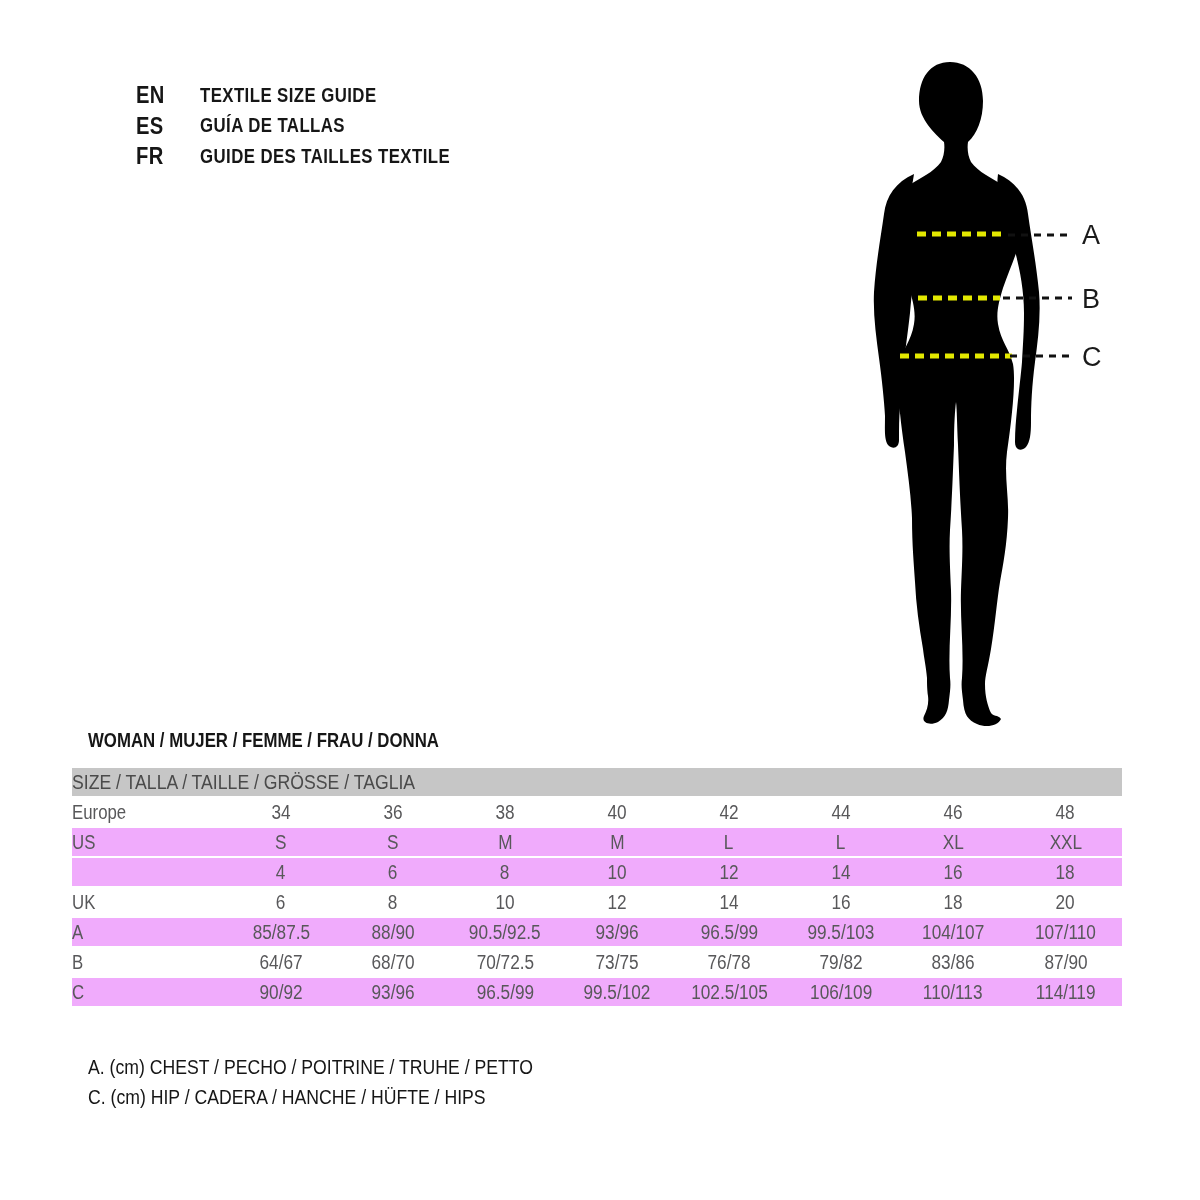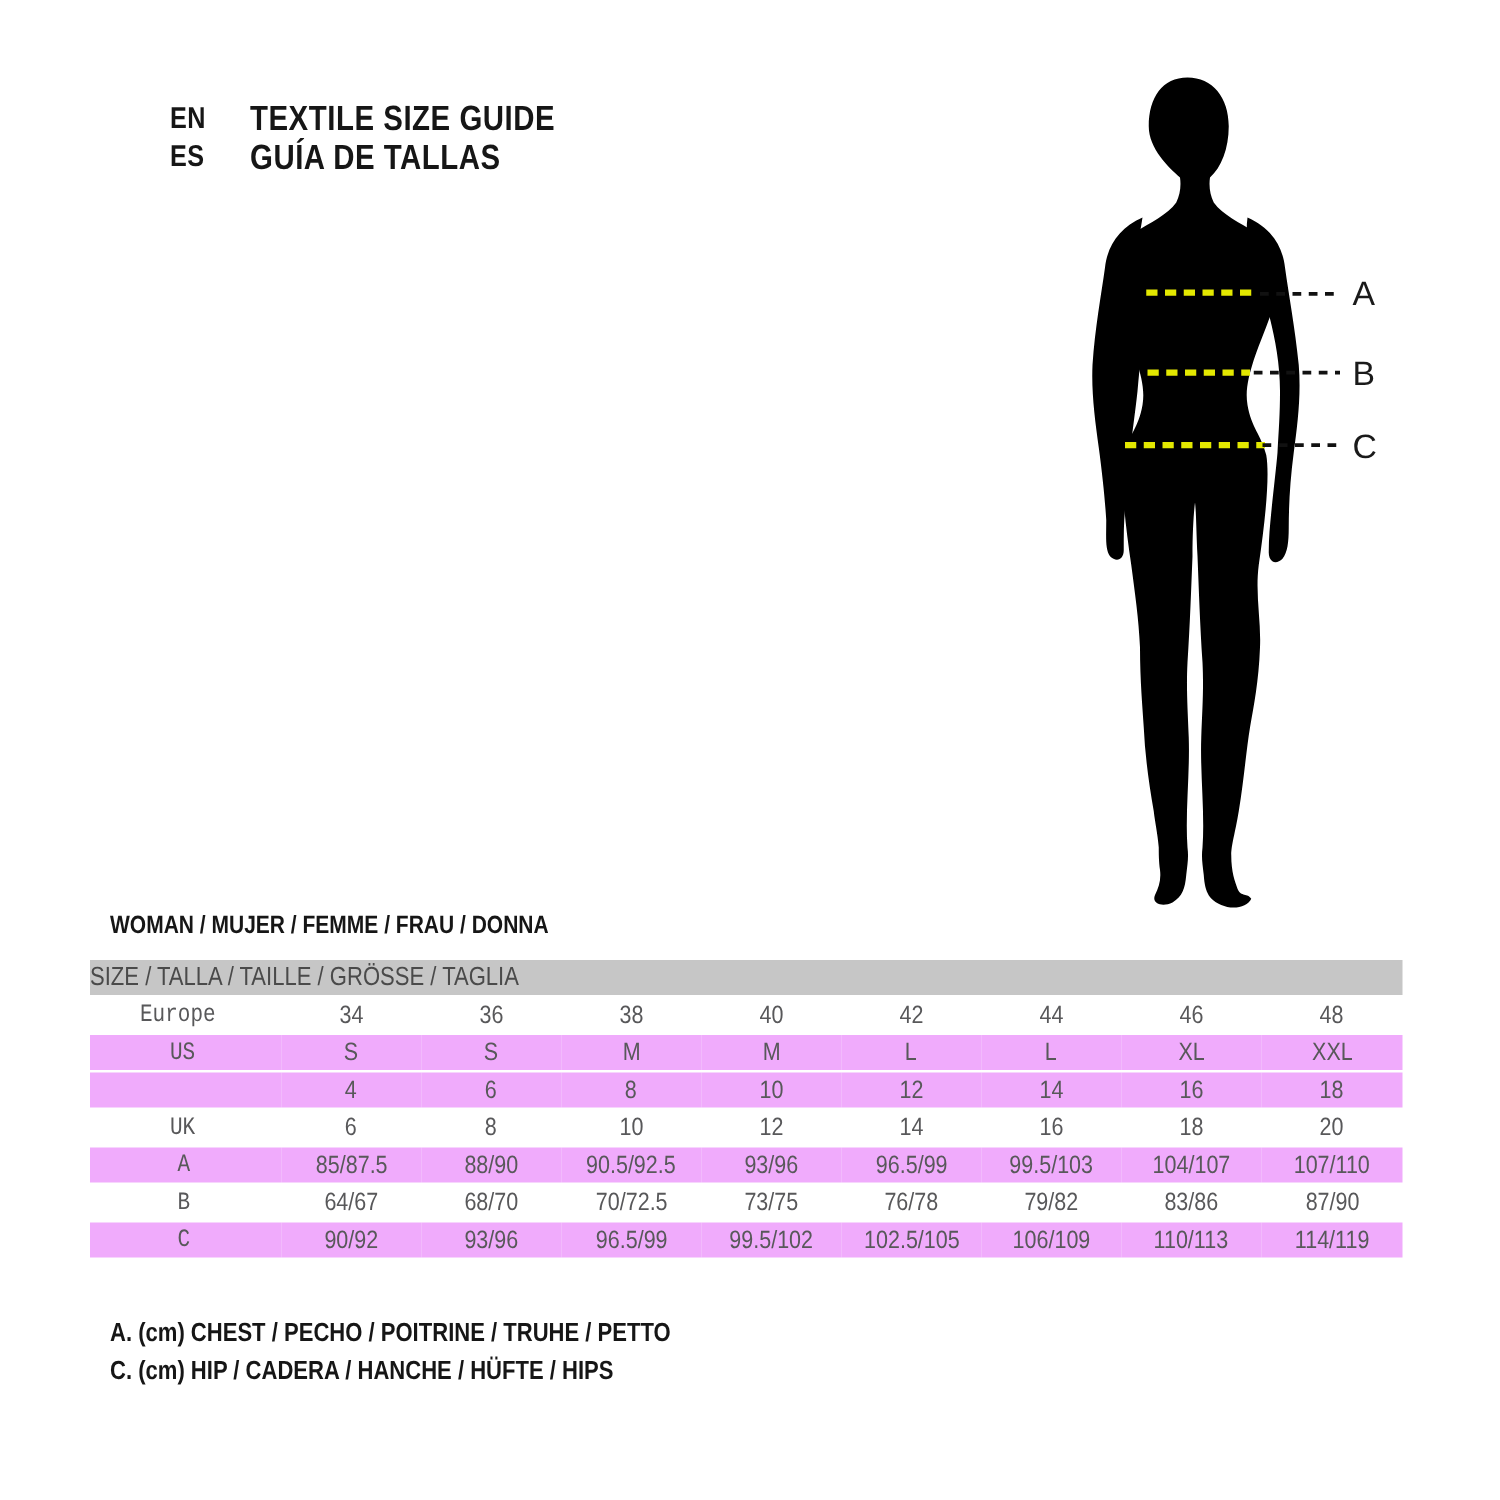--- a/index.html
+++ b/index.html
@@ -7,58 +7,62 @@
     width:1200px; height:1200px; position:relative; overflow:hidden;
     font-family:"Liberation Sans", sans-serif; color:#161616;
   }
   .cond { display:inline-block; transform:scaleX(0.84); transform-origin:0 50%; white-space:nowrap; }
   .cond-c { display:inline-block; transform:scaleX(0.86); transform-origin:50% 50%; white-space:nowrap; }
 
   
   .lang-block { position:absolute; left:88px; top:80px;margin-left:48px; }
   .lang-row { display:flex; height:30.5px; align-items:center; }
   .lang-code { width:64px; font-size:24px; font-weight:bold; letter-spacing:0.5px; }
-  .lang-label { font-size:28px; font-weight:bold; letter-spacing:0.5px; }
+  .lang-label { font-size:20px; font-weight:bold; letter-spacing:0.5px; }
 
   
   .figure { position:absolute; left:858px; top:48px; width:260px; height:690px; }
   .figure svg { display:block; width:260px; height:690px; }
   .marker-letter { font-family:"Liberation Sans", sans-serif; font-size:27px; fill:#1a1a1a; }
 
   
   .section-title { position:absolute; left:88px; top:729px; font-size:20px; font-weight:bold; }
 
   
   .size-table-wrap { position:absolute; left:72px; top:766px; width:1050px; }
   table.size-table { border-collapse:separate; border-spacing:0 2px; width:1050px; table-layout:fixed; }
   table.size-table td, table.size-table th { padding:0; height:28px; vertical-align:middle; font-weight:normal; }
   td.hdr {
     background:#c6c6c6; color:#4a4a4a; font-size:21px; text-align:left;
     padding-left:14px; height:31px;margin-left:24px;
   }
-  td.rowlabel { text-align:center; padding-left:14px; color:#58585a; font-size:20px;font-family:Liberation Mono, monospace; }
+  td.rowlabel { text-align:left; padding-left:14px; color:#58585a; font-size:20px; }
   td.val { text-align:center; color:#58585a; font-size:20px;margin-top:20px; }
   tr.shaded td { background:#f0abfc; }
   tr.plain td { background:#ffffff; }
 
   
   .notes { position:absolute; left:88px; top:1052px; }
-  .note-line { height:30px; font-size:21px; font-weight:bold; display:flex; align-items:center; }
+  .note-line { height:30px; font-size:21px; font-weight:normal; display:flex; align-items:center; }
 </style>
 </head>
 <body>
 
 <div class="lang-block">
   <div class="lang-row">
     <span class="lang-code"><span class="cond">EN</span></span>
     <span class="lang-label"><span class="cond">TEXTILE SIZE GUIDE</span></span>
   </div>
   <div class="lang-row">
     <span class="lang-code"><span class="cond">ES</span></span>
     <span class="lang-label"><span class="cond">GUÍA DE TALLAS</span></span>
+  </div>
+  <div class="lang-row">
+    <span class="lang-code"><span class="cond">FR</span></span>
+    <span class="lang-label"><span class="cond">GUIDE DES TAILLES TEXTILE</span></span>
   </div>
 </div>
 
 <div class="figure">
   <svg viewBox="0 0 260 690" xmlns="http://www.w3.org/2000/svg">
     <g fill="#000000">
       <path d="
         M 92 14
         C 112 14 125 30 125 53
         C 125 71 119 86 110 94

